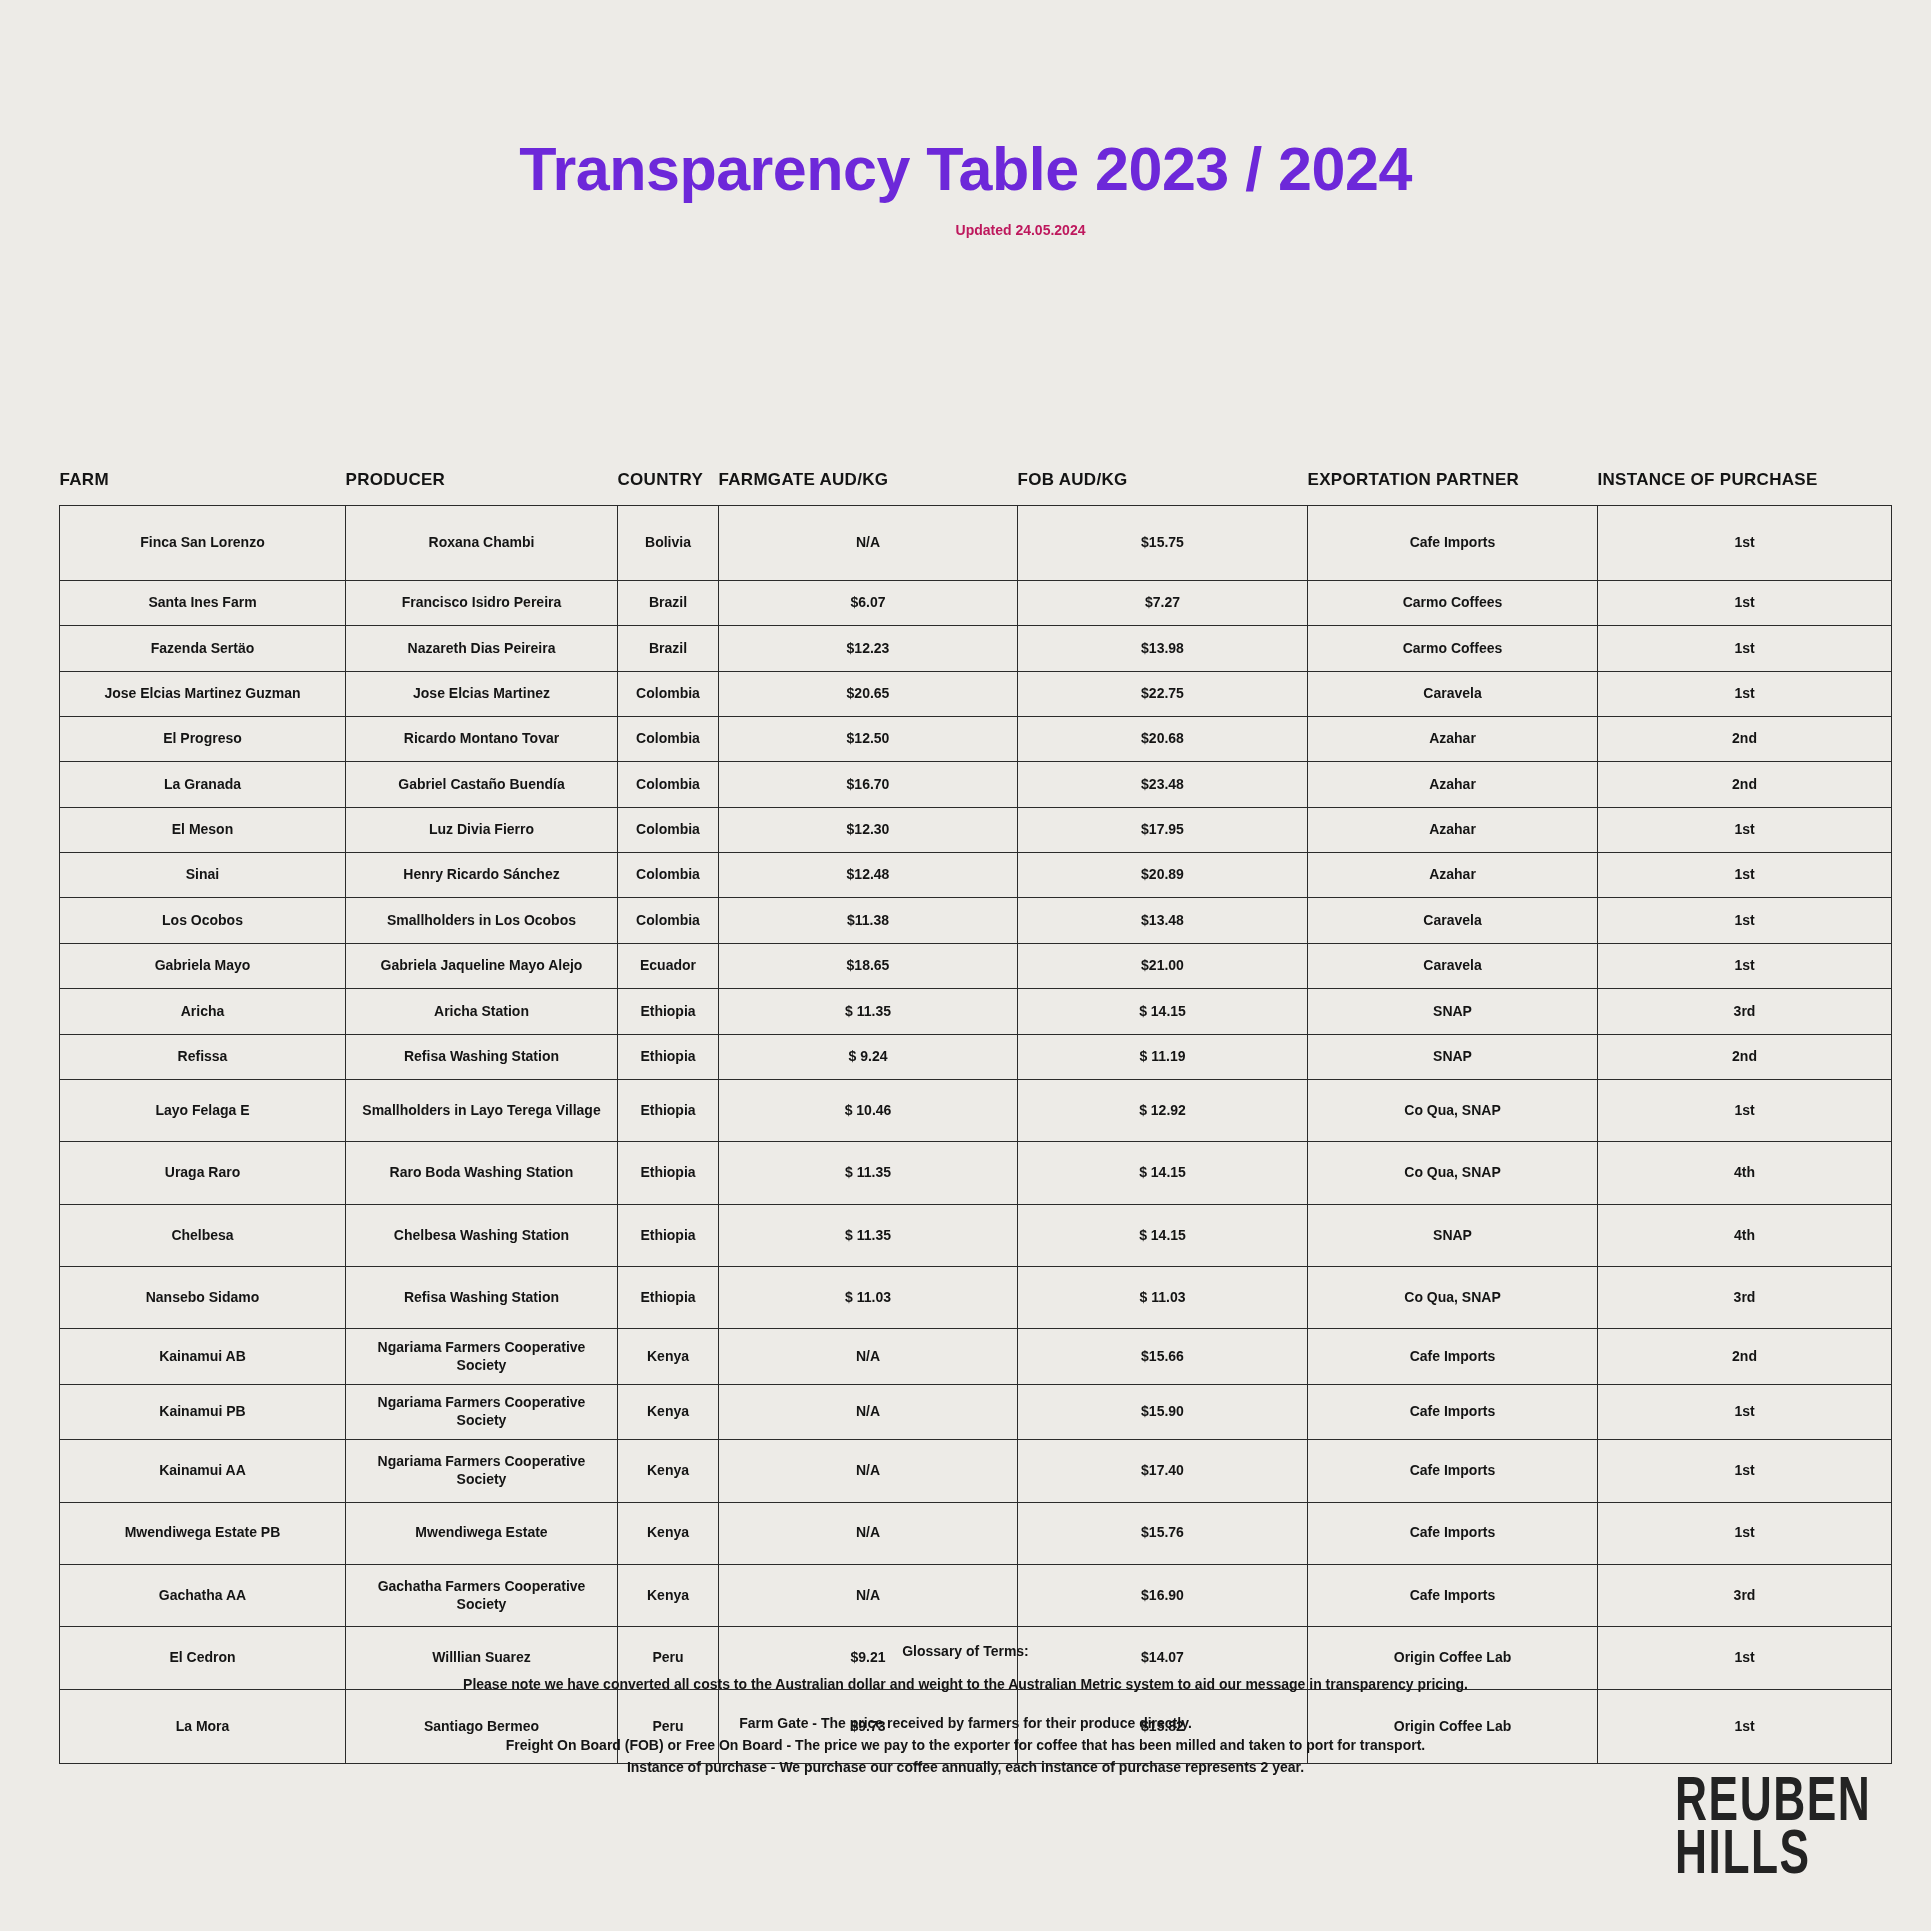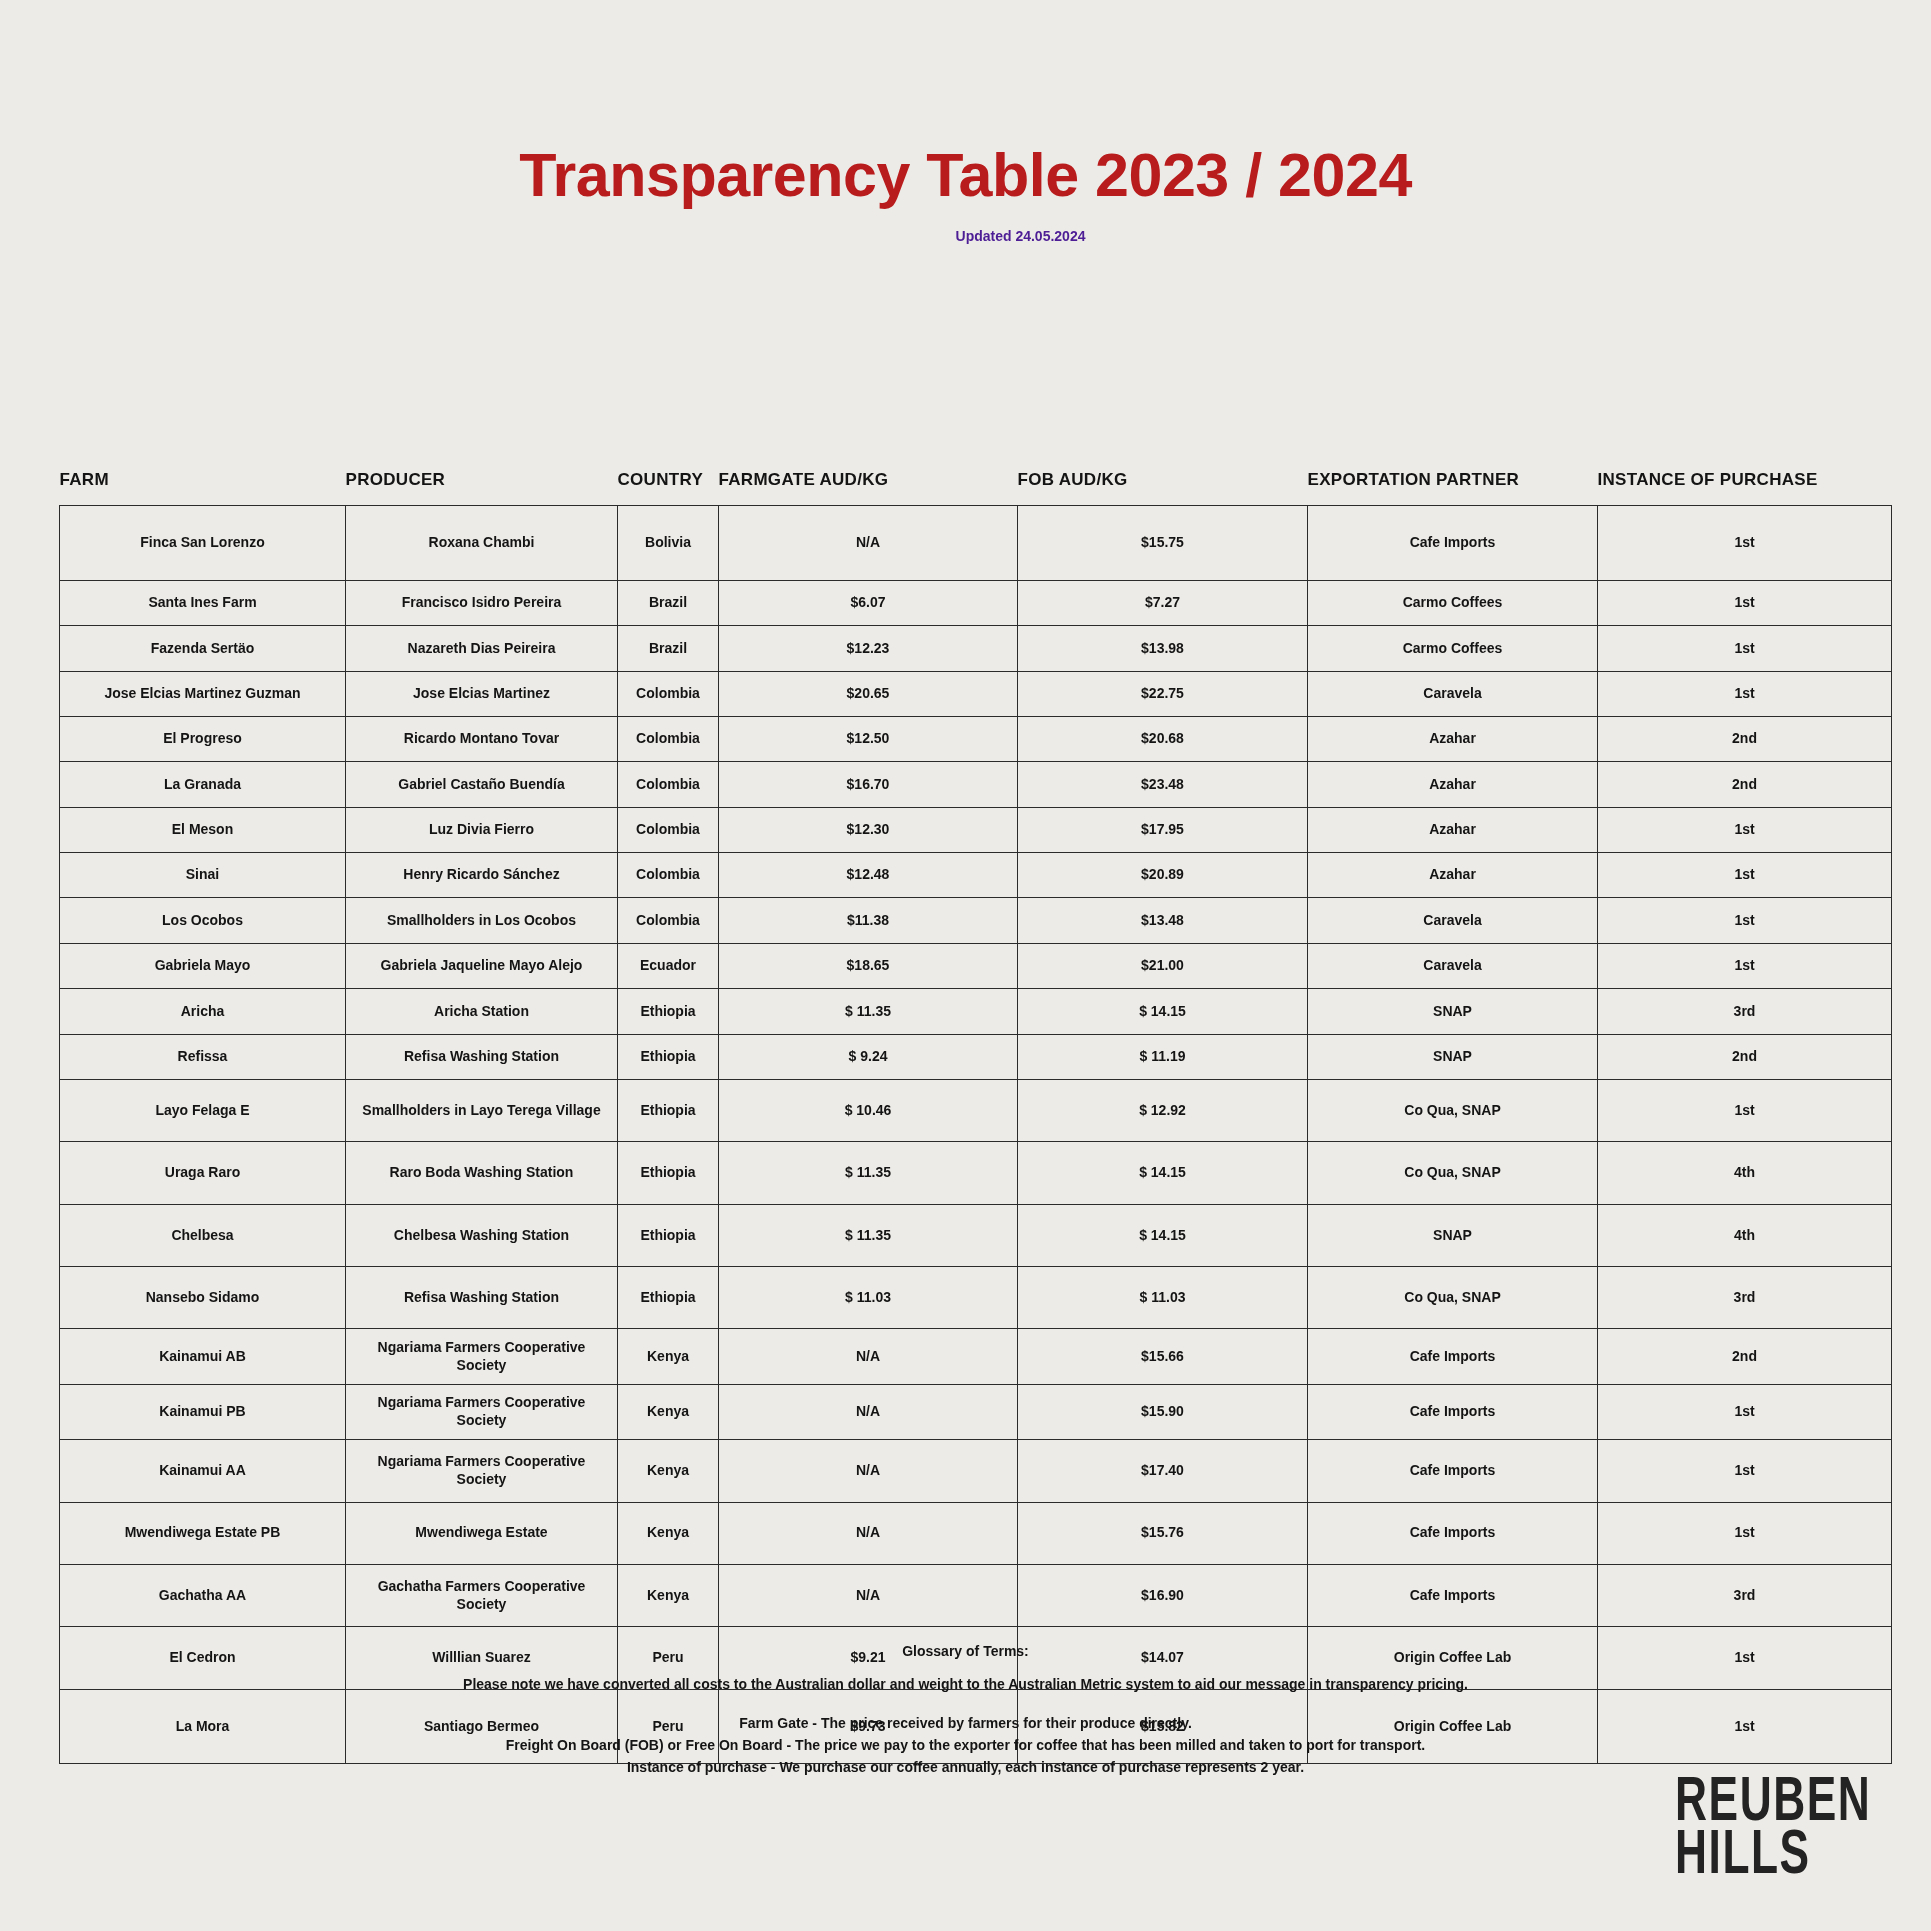--- a/index.html
+++ b/index.html
@@ -21,32 +21,32 @@
     width: 100%;
     padding-top: 133px;
     text-align: center;
     box-sizing: border-box;
   }
   .page-title {
     font-size: 61px;
     font-weight: bold;
     letter-spacing: -0.5px;
     line-height: 1;
-    margin: 12px;
-    color: #b91c1c;
+    margin: 6px;
+    color: #6d28d9;
   }
   .updated-wrap {
     width: 100%;
     text-align: center;
     margin-top: 21px;
   }
   .updated {
     font-size: 14px;
     font-weight: bold;
-    color: #4c1d95;
+    color: #be185d;
     display: inline-block;
     margin-left: 110px;
   }
 
   
   .table-wrap {
     position: absolute;
     left: 59px;
     top: 470px;
     width: 1833px;

